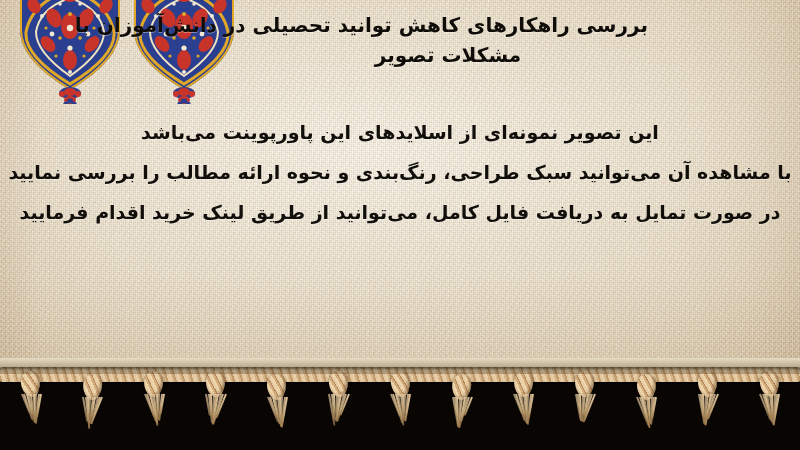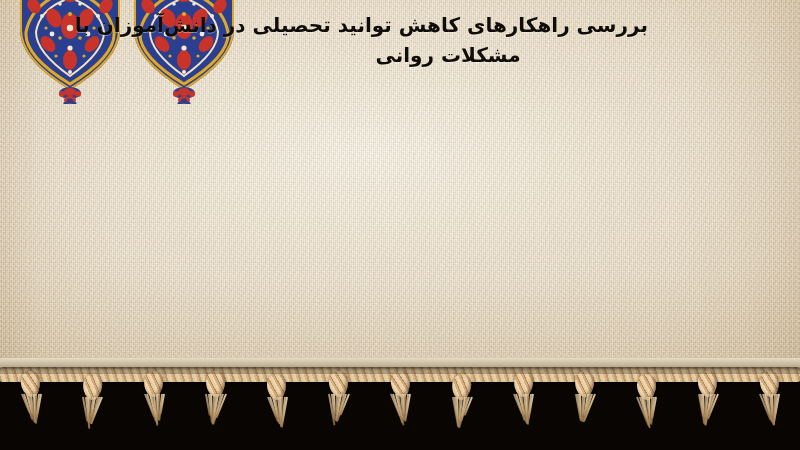--- a/index.html
+++ b/index.html
@@ -336,24 +336,27 @@
         <ellipse cx="0" cy="9" rx="3" ry="2.4" fill="#2a3f8f"></ellipse>
         <ellipse cx="-4" cy="12" rx="2.6" ry="2.6" fill="#2a3f8f"></ellipse>
         <ellipse cx="4" cy="12" rx="2.6" ry="2.6" fill="#2a3f8f"></ellipse>
         <circle cx="0" cy="17" r="2.4" fill="#c8342a"></circle>
       </g>
     </svg>
   </div>
 
   <div class="title-block">
     <div class="title-line l1">بررسی راهکارهای کاهش توانید تحصیلی در دانش‌آموزان با</div>
-    <div class="title-line l2">مشکلات روانی</div>
+    <div class="title-line l2">مشکلات تصویر</div>
   </div>
 
   <div class="body-block">
+    <div class="body-line">این تصویر نمونه‌ای از اسلایدهای این پاورپوینت می‌باشد</div>
+    <div class="body-line">با مشاهده آن می‌توانید سبک طراحی، رنگ‌بندی و نحوه ارائه مطالب را بررسی نمایید</div>
+    <div class="body-line">در صورت تمایل به دریافت فایل کامل، می‌توانید از طریق لینک خرید اقدام فرمایید</div>
   </div>
 
   <div class="fringe-band">
     <div class="fringe-header"></div>
     <div class="cord"></div>
     <div id="tassels">
         <div class="tassel" style="left: 15.7692px; top: 13px;">
           <div class="knot" style="transform: rotate(-6deg);"></div>
           <div class="skirt">
             <i style="left: 3px; height: 20px; transform: rotate(-22deg); opacity: 0.72;"></i>

